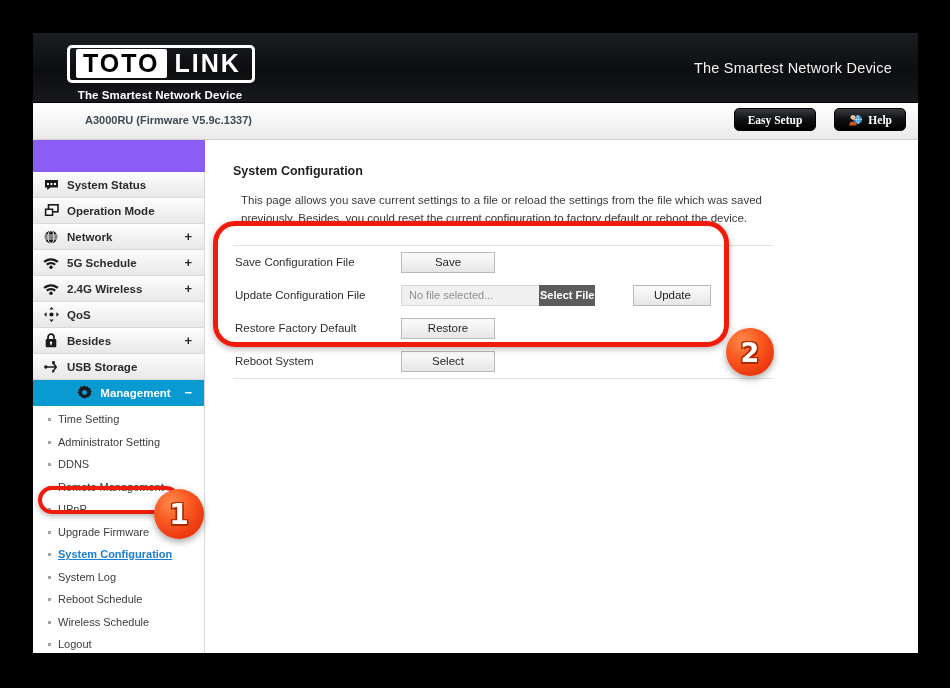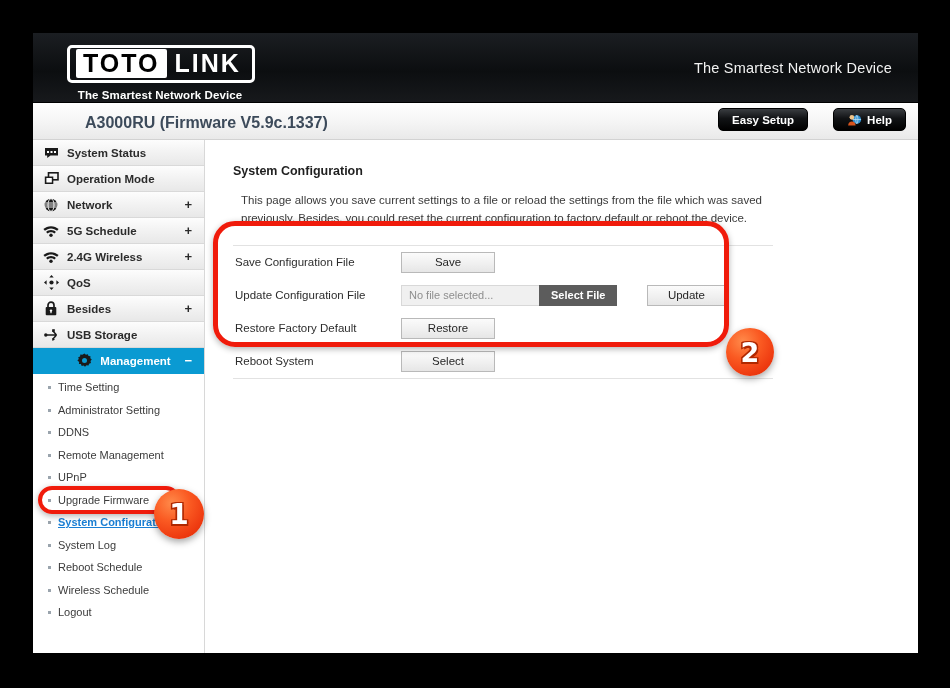--- a/index.html
+++ b/index.html
@@ -87,29 +87,30 @@
   
   .sub-header {
     position: relative;
     height: 37px;
     background: linear-gradient(180deg, #ffffff 0%, #f3f3f3 60%, #e9e9e9 100%);
     border-bottom: 1px solid #d2d2d2;
   }
   .model-text {
     position: absolute;
     left: 52px; top: 11px;
-    font-size: 16px;
+    font-size: 11px;
     font-weight: bold;
     color: #3c4a5a;
   }
   .hdr-btns {
     position: absolute;
     right: 12px; top: 5px;
     display: flex;
-    gap: 25px;
+    gap: 18px;
+    font-family: Liberation Serif, serif;
   }
   .hdr-btn {
     height: 23px;
     min-width: 70px;
     border-radius: 5px;
     background: linear-gradient(180deg, #3a3d41 0%, #111315 45%, #000 100%);
     color: #ffffff;
     font-size: 11.5px;
     font-weight: bold;
     display: flex;
@@ -125,20 +126,21 @@
   
   .body-row {
     display: flex;
     height: 513px;
   }
   .sidebar {
     width: 172px;
     background: #ffffff;
     border-right: 1px solid #d8d8d8;
     padding-top: 0px;
+    margin-top: 32px;
   }
   .nav-item {
     position: relative;
     height: 26px;
     display: flex;
     align-items: center;
     background: linear-gradient(180deg, #fdfdfd 0%, #f2f2f2 50%, #e8e8e8 100%);
     border-bottom: 1px solid #d9d9d9;
     font-size: 11.5px;
     font-weight: bold;
@@ -253,26 +255,26 @@
     overflow: hidden;
     white-space: nowrap;
   }
   .file-btn {
     height: 21px;
     line-height: 19px;
     background: #5c5c5c;
     color: #ffffff;
     font-size: 11px;
     font-weight: bold;
-    padding: 0 11px;
+    padding: 0 0;
     border: 1px solid #5c5c5c;
     cursor: pointer;
   }
   .update-btn {
-    margin-left: 30px;
+    margin-left: 38px;
     width: 78px;
   }
 
   
   .anno-rect {
     position: absolute;
     border: 5px solid #f01b0b;
     border-radius: 22px;
     box-shadow: 0 2px 6px rgba(0,0,0,0.30);
     pointer-events: none;

